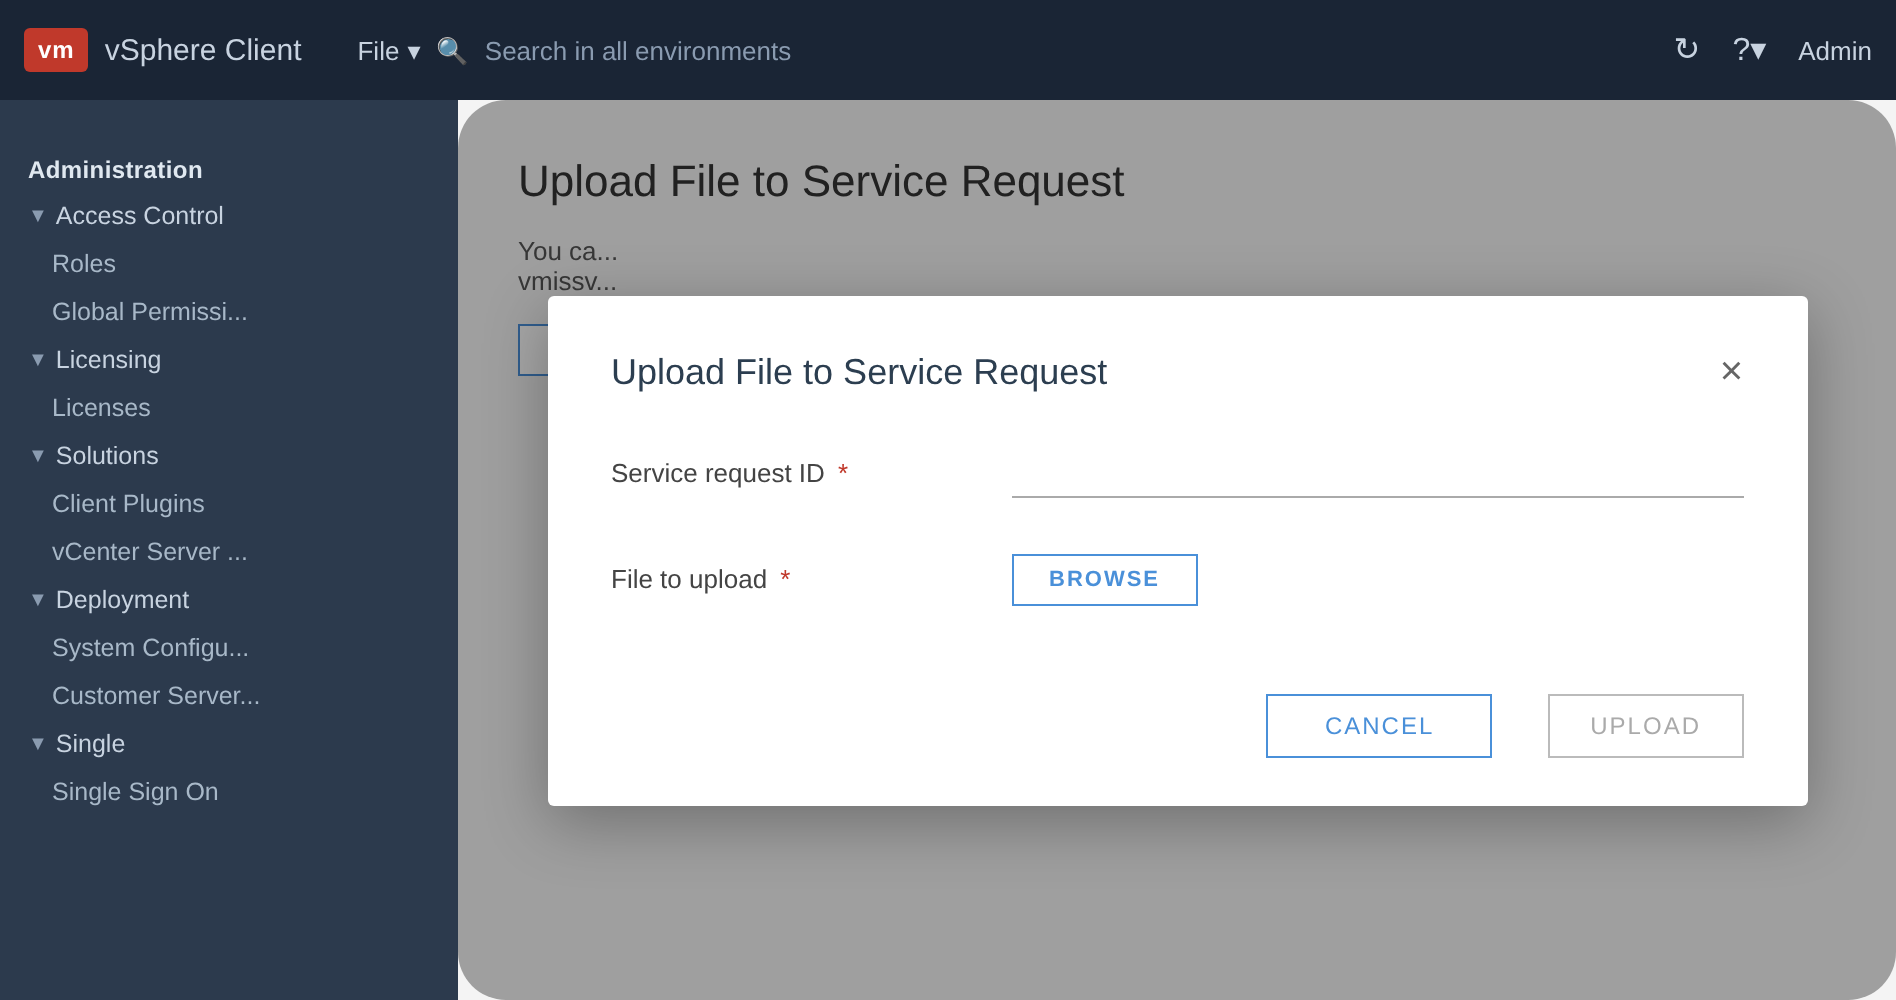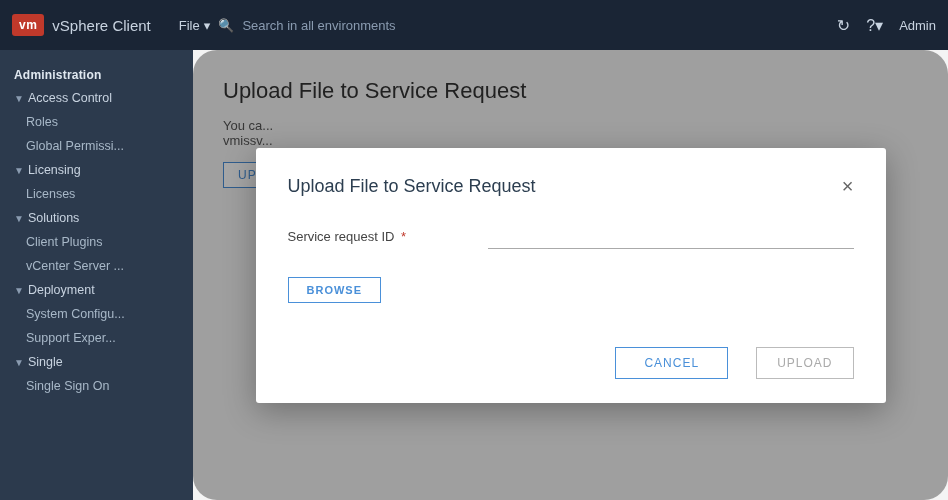--- a/index.html
+++ b/index.html
@@ -61,24 +61,24 @@
     }
 
     
     .layout {
       display: flex;
       height: calc(500px - 50px);
     }
 
     
     .sidebar {
-      width: 193px;
+      width: 229px;
       background: #2c3a4d;
       color: #c8d3e0;
-      padding: 10px 0;
+      padding: 20px 0;
       overflow-y: auto;
       flex-shrink: 0;
     }
     .sidebar-section-title {
       font-size: 12px;
       font-weight: 600;
       color: #e0e8f0;
       padding: 8px 14px 4px;
       letter-spacing: 0.2px;
     }
@@ -287,21 +287,21 @@
       <span>Solutions</span>
     </div>
     <div class="sidebar-item">Client Plugins</div>
     <div class="sidebar-item">vCenter Server ...</div>
 
     <div class="sidebar-group-header">
       <span class="caret">▼</span>
       <span>Deployment</span>
     </div>
     <div class="sidebar-item">System Configu...</div>
-    <div class="sidebar-item">Support Exper...</div>
+    <div class="sidebar-item">Customer Server...</div>
 
     <div class="sidebar-group-header">
       <span class="caret">▼</span>
       <span>Single</span>
     </div>
     <div class="sidebar-item">Single Sign On</div>
   </div>
 
   <div class="main-content">
     <div class="page-title">Upload File to Service Request</div>
@@ -317,20 +317,23 @@
         </div>
 
         <div class="form-row">
           <div class="form-label">
             Service request ID <span class="required-star">*</span>
           </div>
           <input type="text" class="form-input" value="" style="">
         </div>
 
         <div class="form-row">
+          <div class="form-label">
+            File to upload <span class="required-star">*</span>
+          </div>
           <button class="browse-btn">BROWSE</button>
         </div>
 
         <div class="dialog-footer">
           <button class="btn-cancel">CANCEL</button>
           <button class="btn-upload">UPLOAD</button>
         </div>
       </div>
     </div>
   </div>

